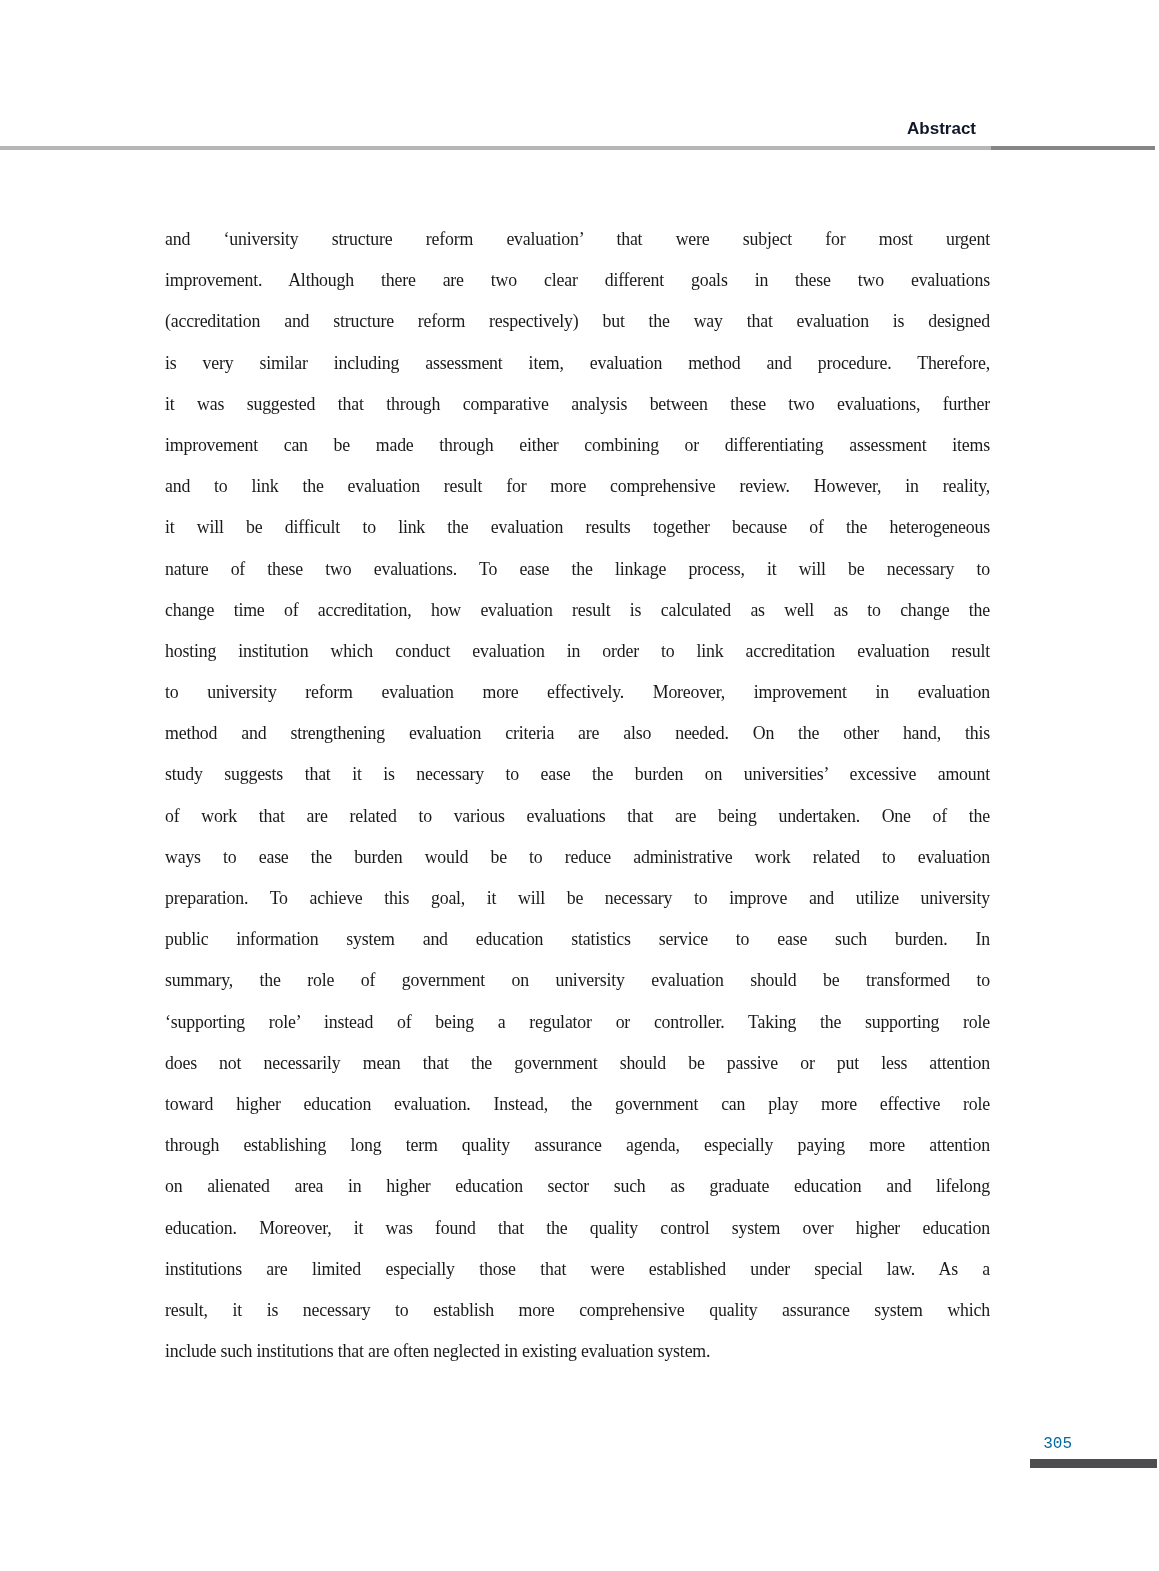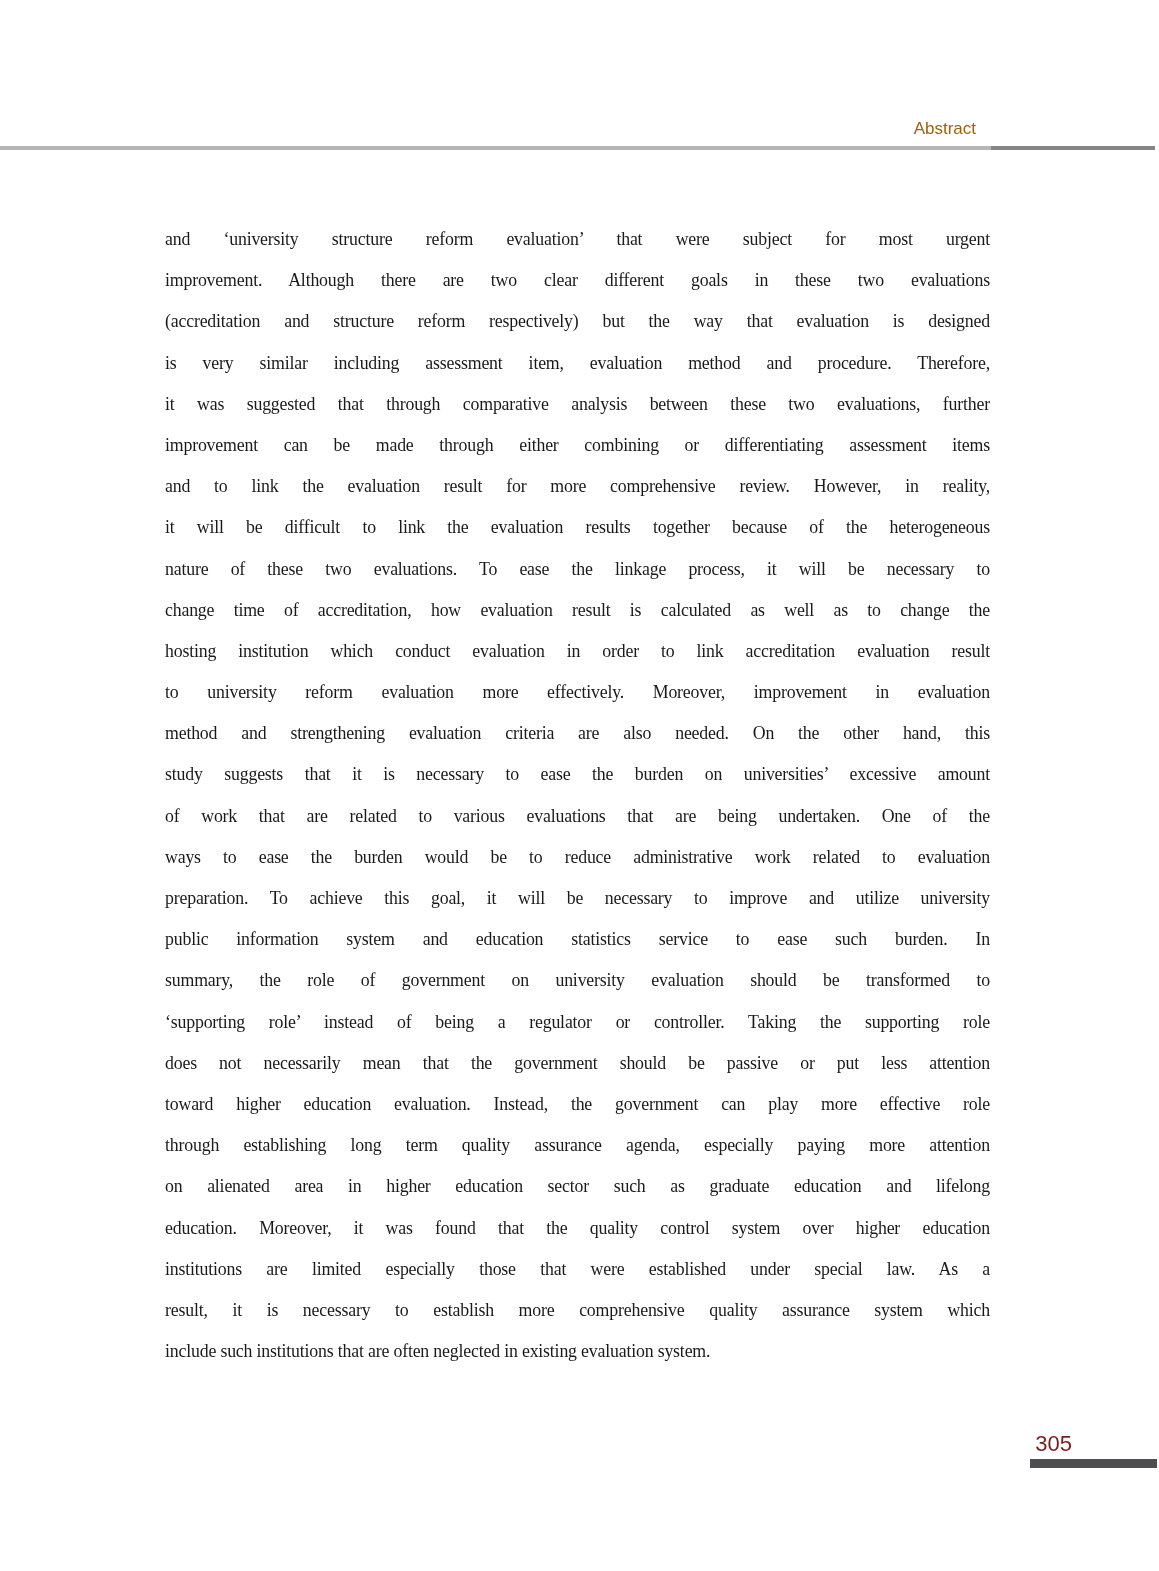--- a/index.html
+++ b/index.html
@@ -12,21 +12,22 @@
     font-family: "Liberation Serif", serif;
   }
   
   .header-label {
     position: absolute;
     top: 119px;
     right: 183px;
     font-family: "Liberation Sans", sans-serif;
     font-size: 17px;
     line-height: 20px;
-    color: #a16207;
+    color: #0f172a;
+    font-weight: bold;
   }
   .header-rule {
     position: absolute;
     top: 146px;
     left: 0;
     width: 1155px;
     height: 4px;
     display: flex;
   }
   .rule-light { width: 991px; height: 100%; background: #b6b6b6; }
@@ -48,24 +49,24 @@
     line-height: 41.2px;
     text-align: justify;
     text-align-last: justify;
   }
   .body-text .line.last { text-align-last: left; }
   
   .page-number {
     position: absolute;
     top: 1432px;
     right: 87px;
-    font-family: Liberation Sans, sans-serif;
-    font-size: 22px;
+    font-family: Liberation Mono, monospace;
+    font-size: 16px;
     line-height: 24px;
-    color: #7f1d1d;
+    color: #0369a1;
   }
   .footer-bar {
     position: absolute;
     top: 1459px;
     right: 2px;
     width: 127px;
     height: 9px;
     background: #4e4e50;
   }
 </style>

